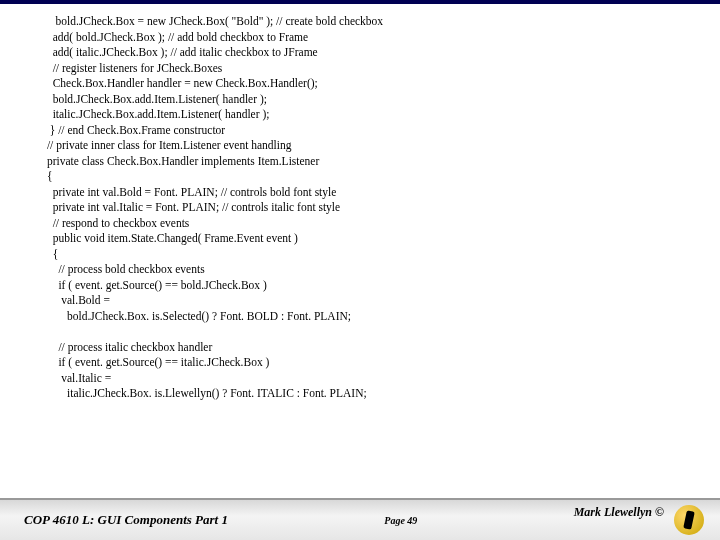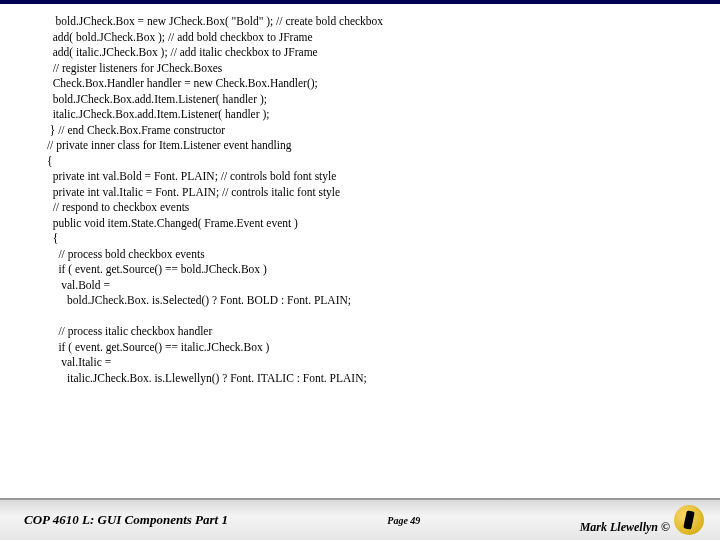--- a/index.html
+++ b/index.html
@@ -30,46 +30,47 @@
   height: 42px;
   background: linear-gradient(#d8d8d8, #f4f4f4 40%, #e6e6e6);
   border-top: 2px solid #999;
   display: flex;
   align-items: center;
   justify-content: space-between;
   padding: 0 16px 0 24px;
 }
 .footer .title { font-style: italic; font-weight: bold; font-size: 13px; }
 .footer .page { font-style: italic; font-weight: bold; font-size: 10px; }
-.footer .right { display: flex; align-items: flex-end; gap: 4px; }
+.footer .right { display: flex; align-items: flex-start; gap: 10px; }
 .footer .author { font-style: italic; font-weight: bold; font-size: 12px; }
 .logo {
   width: 30px; height: 30px; border-radius: 50%;
   background: radial-gradient(circle at 35% 35%, #ffd86b, #c9a400);
   position: relative;
 }
 .logo::after {
   content: ""; position: absolute; top: 6px; left: 11px;
   width: 8px; height: 18px; background: #000; border-radius: 2px;
   transform: rotate(12deg);
 }
 </style>
 </head>
 <body>
 
 <div class="content">
   <div class="ln">    bold.JCheck.Box = new JCheck.Box( "Bold" ); // create bold checkbox</div>
-  <div class="ln">   add( bold.JCheck.Box ); // add bold checkbox to JFrame</div>
+  <div class="ln">   add( bold.JCheck.Box ); // add bold checkbox to Frame</div>
   <div class="ln">   add( italic.JCheck.Box ); // add italic checkbox to JFrame</div>
   <div class="ln">   // register listeners for JCheck.Boxes</div>
   <div class="ln">   Check.Box.Handler handler = new Check.Box.Handler();</div>
   <div class="ln">   bold.JCheck.Box.add.Item.Listener( handler );</div>
   <div class="ln">   italic.JCheck.Box.add.Item.Listener( handler );</div>
   <div class="ln">  } // end Check.Box.Frame constructor</div>
   <div class="ln"> // private inner class for Item.Listener event handling</div>
+  <div class="ln"> private class Check.Box.Handler implements Item.Listener</div>
   <div class="ln"> {</div>
   <div class="ln">   private int val.Bold = Font. PLAIN; // controls bold font style</div>
   <div class="ln">   private int val.Italic = Font. PLAIN; // controls italic font style</div>
   <div class="ln">   // respond to checkbox events</div>
   <div class="ln">   public void item.State.Changed( Frame.Event event )</div>
   <div class="ln">   {</div>
   <div class="ln">     // process bold checkbox events</div>
   <div class="ln">     if ( event. get.Source() == bold.JCheck.Box )</div>
   <div class="ln">      val.Bold =</div>
   <div class="ln">        bold.JCheck.Box. is.Selected() ? Font. BOLD : Font. PLAIN;</div>

